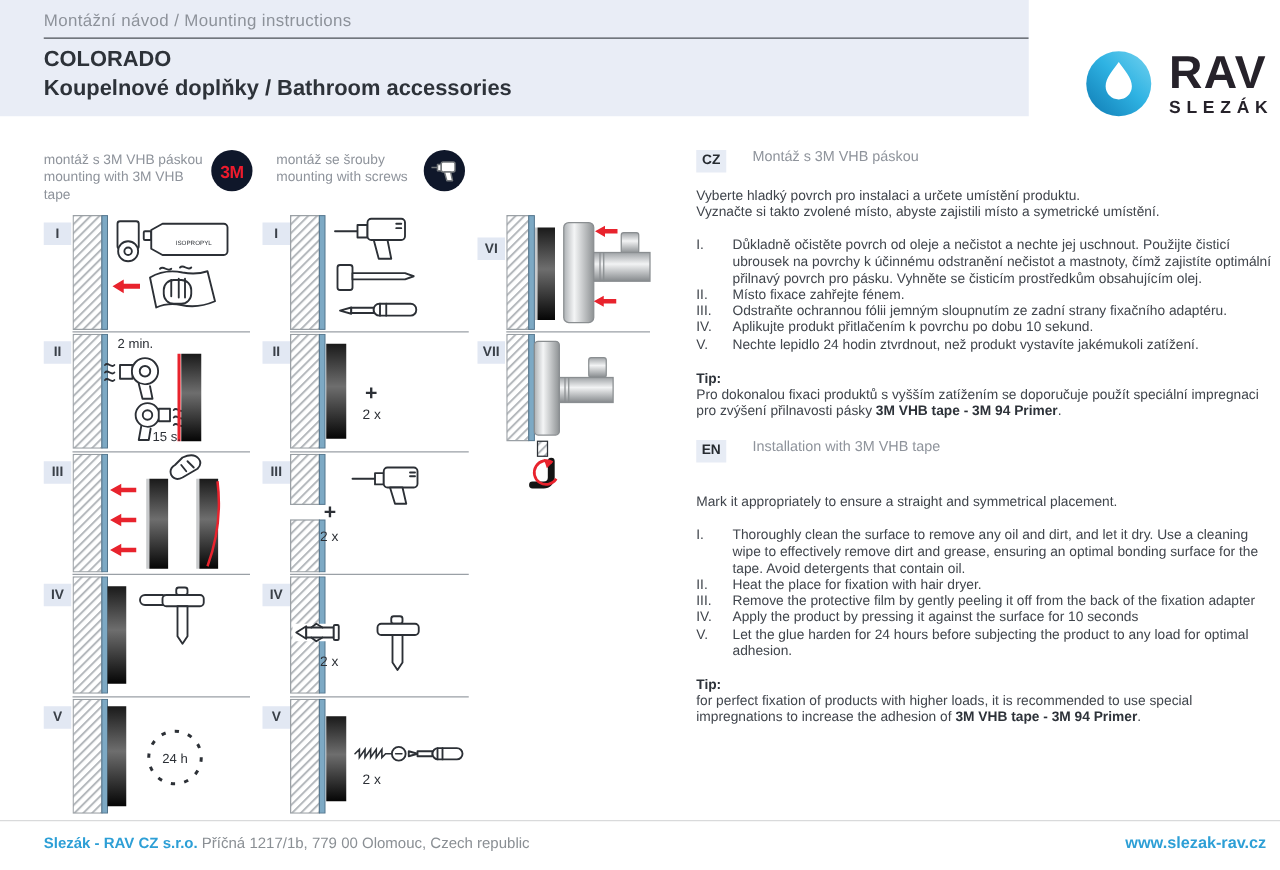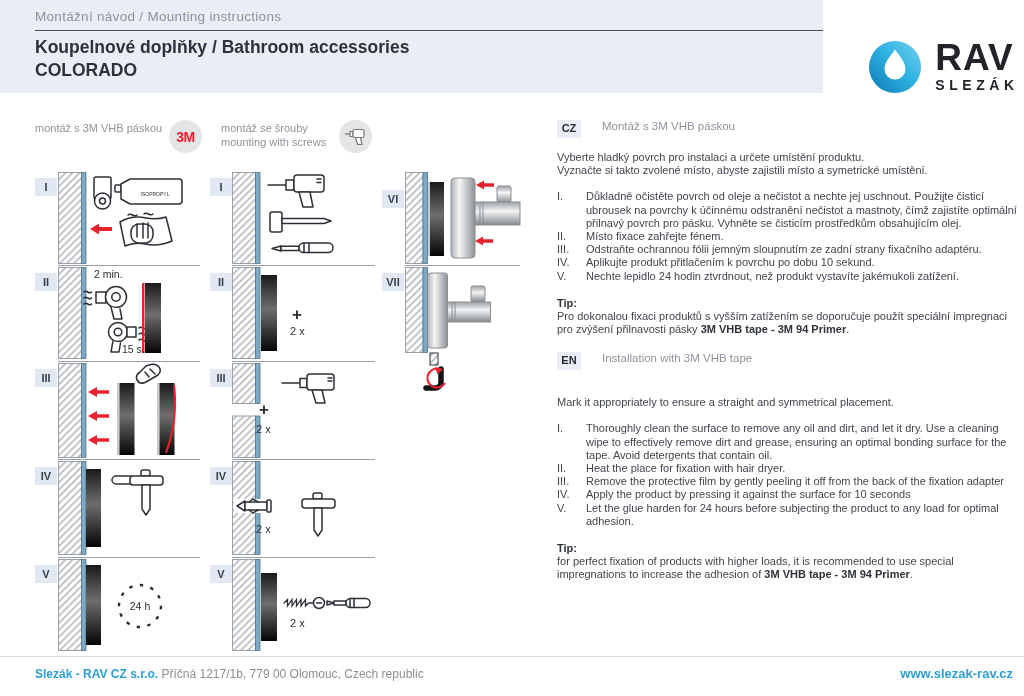--- a/index.html
+++ b/index.html
@@ -7,21 +7,21 @@
 body{position:relative;background:#fff;font-family:"Liberation Sans",sans-serif;overflow:hidden;color:#2d3239}
 .abs{position:absolute}
 .header-band{left:0;top:0;width:1024px;height:93px;background:#e9edf6}
 .logo-box{left:823px;top:0;width:241px;height:118px;background:#fff;display:flex;align-items:center;justify-content:center;gap:13px;padding-top:15px}
 .logo-text .rav{font-size:37px;font-weight:bold;color:#26222a;line-height:36px;letter-spacing:1px}
 .logo-text .slezak{font-size:14px;font-weight:bold;color:#26222a;letter-spacing:4.6px;margin-top:1px}
 .eyebrow{left:35px;top:9px;font-size:13.5px;color:#8d929a;letter-spacing:.3px}
 .rule{left:35px;top:30px;width:788px;border-top:1.5px solid #4a4f55}
 .title{left:35px;top:36px;font-size:17.5px;font-weight:bold;color:#2d3239;line-height:23px}
 .mcol{font-size:11px;color:#8e939b;line-height:14px}
-.mbadge{width:33px;height:33px;border-radius:50%;background:#e5e5e5;display:flex;align-items:center;justify-content:center}
+.mbadge{width:33px;height:33px;border-radius:50%;background:#0f172a;display:flex;align-items:center;justify-content:center}
 .m3m{color:#ee1b2d;font-weight:bold;font-size:14px;letter-spacing:-.5px}
 .badge{width:22px;height:18px;background:#e2e8f3;color:#3a4048;font-size:11px;font-weight:bold;display:flex;align-items:center;justify-content:center}
 .sep{border-top:1px solid #9aa0a6;height:0}
 svg text{font-family:"Liberation Sans",sans-serif;fill:#2c3036}
 .stroke{stroke:#2c3036;stroke-width:1.5;fill:#fff;stroke-linejoin:round;stroke-linecap:round}
 .thin{stroke:#2c3036;stroke-width:1.3;fill:none;stroke-linecap:round}
 .textcol{width:462px;color:#40454c;font-size:11px;line-height:13.2px}
 .sec-head{display:flex;gap:21px;margin-bottom:13px}
 .lang-badge{width:24px;height:18px;background:#e7ecf5;font-weight:bold;font-size:11px;color:#262b31;display:flex;align-items:center;justify-content:center;flex:none}
 .sec-title{color:#8e939b;font-size:11.5px}
@@ -66,36 +66,37 @@
         <stop offset="0.55" stop-color="#2fb3e3"></stop>
         <stop offset="1" stop-color="#74d2ef"></stop>
   </linearGradient>
 </defs>
 </svg>
 
 <div class="abs header-band"></div>
 <div class="abs eyebrow">Montážní návod / Mounting instructions</div>
 <div class="abs rule"></div>
 <div class="abs title">
+  <div>COLORADO</div>
   <div>Koupelnové doplňky / Bathroom accessories</div>
-  <div>COLORADO</div>
 </div>
 <div class="abs logo-box">
   <svg width="54" height="54" viewBox="0 0 54 54">
     <circle cx="27" cy="27" r="26" fill="url(#logograd)"></circle>
     <path d="M27 9.5 C31.5 16 37.5 22 37.5 29 a10.5 10.5 0 1 1 -21 0 C16.5 22 22.5 16 27 9.5 z" fill="#fff"></path>
   </svg>
   <div class="logo-text">
     <div class="rav">RAV</div>
     <div class="slezak">SLEZÁK</div>
   </div>
 </div>
 
 <div class="abs mcol" style="left:35px;top:121px;width:132px">
   <div>montáž s 3M VHB páskou</div>
+  <div>mounting with 3M VHB tape</div>
 </div>
 <div class="abs mbadge" style="left:169px;top:120px">
   <span class="m3m">3M</span>
 </div>
 <div class="abs mcol" style="left:221px;top:121px;width:122px">
   <div>montáž se šrouby</div>
   <div>mounting with screws</div>
 </div>
 <div class="abs mbadge" style="left:339px;top:120px">
   <svg width="22" height="18" viewBox="0 0 22 18">

